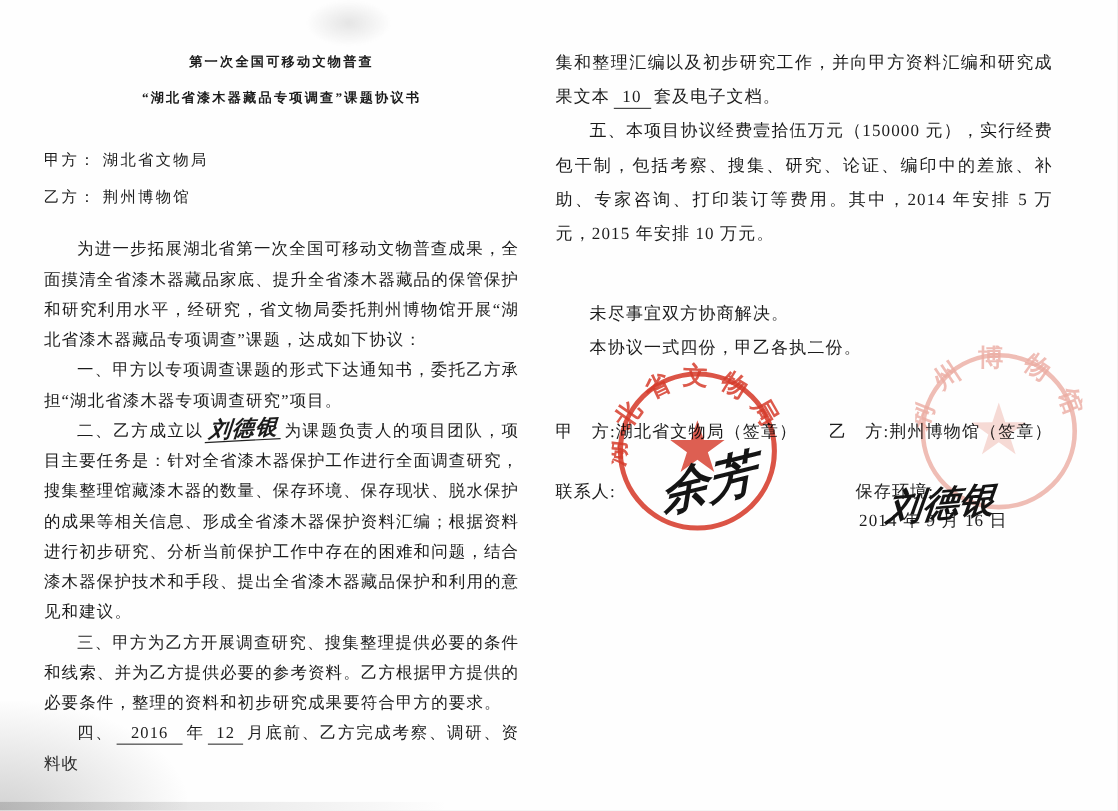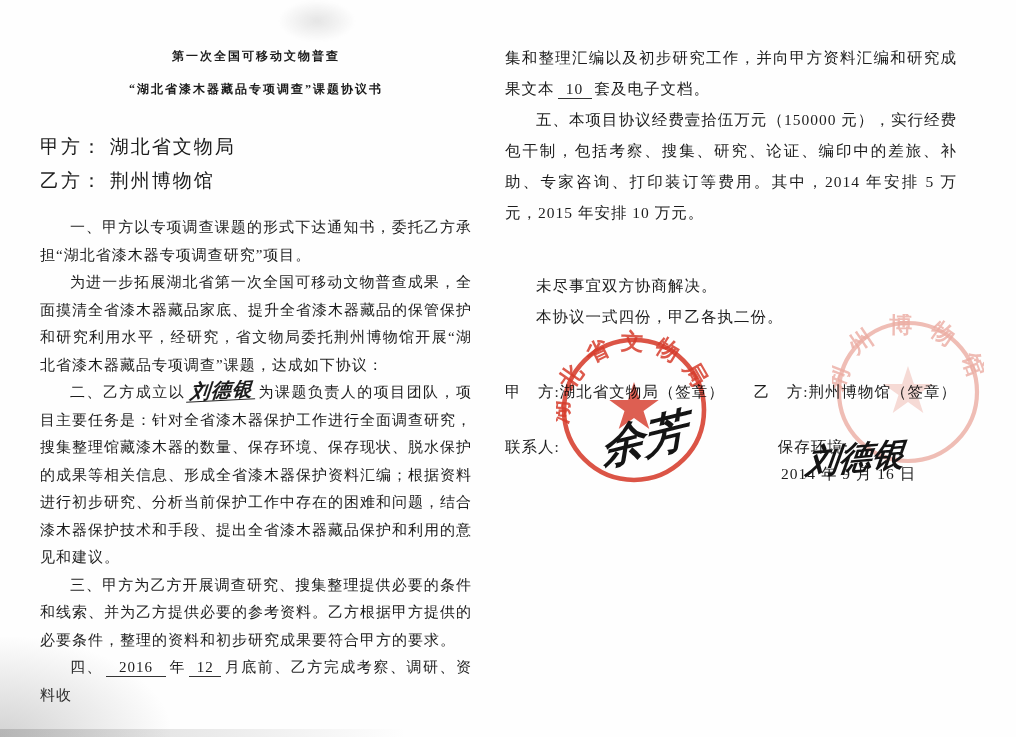--- a/index.html
+++ b/index.html
@@ -18,21 +18,21 @@
   .col-right{
     position:absolute;left:505px;top:42px;width:452px;
   }
   .title{
     text-align:center;font-weight:bold;font-size:12px;
     letter-spacing:2px;margin:0;
   }
   .title.t1{margin-top:10px;}
   .title.t2{margin-top:16px;}
   .party{
-    font-size:19px;letter-spacing:2px;margin:0;line-height:34px;
+    font-size:14px;letter-spacing:2px;margin:0;line-height:34px;
   }
   .party.first{margin-top:32px;}
   .body-text p{
     margin:0;font-size:15px;line-height:27.5px;
     letter-spacing:1px;text-align:justify;
   }
   .body-text{margin-top:16px;}
   .indent{text-indent:2em;}
   .col-right p{
     margin:0;font-size:15.5px;line-height:31px;
@@ -118,22 +118,22 @@
   <div class="smudge edge-shadow"></div>
 
   <div class="col-left">
     <p class="title t1">第一次全国可移动文物普查</p>
     <p class="title t2">“湖北省漆木器藏品专项调查”课题协议书</p>
 
     <p class="party first">甲方： 湖北省文物局</p>
     <p class="party">乙方： 荆州博物馆</p>
 
     <div class="body-text">
+      <p class="indent">为进一步拓展湖北省第一次全国可移动文物普查成果，全面摸清全省漆木器藏品家底、提升全省漆木器藏品的保管保护和研究利用水平，经研究，省文物局委托荆州博物馆开展“湖北省漆木器藏品专项调查”课题，达成如下协议：</p>
       <p class="indent">一、甲方以专项调查课题的形式下达通知书，委托乙方承担“湖北省漆木器专项调查研究”项目。</p>
-      <p class="indent">为进一步拓展湖北省第一次全国可移动文物普查成果，全面摸清全省漆木器藏品家底、提升全省漆木器藏品的保管保护和研究利用水平，经研究，省文物局委托荆州博物馆开展“湖北省漆木器藏品专项调查”课题，达成如下协议：</p>
       <p class="indent"><span>二、乙方成立以</span><span class="hand-inline">刘德银</span><span>为课题负责人的项目团队，项目主要任务是：针对全省漆木器保护工作进行全面调查研究，搜集整理馆藏漆木器的数量、保存环境、保存现状、脱水保护的成果等相关信息、形成全省漆木器保护资料汇编；根据资料进行初步研究、分析当前保护工作中存在的困难和问题，结合漆木器保护技术和手段、提出全省漆木器藏品保护和利用的意见和建议。</span></p>
       <p class="indent">三、甲方为乙方开展调查研究、搜集整理提供必要的条件和线索、并为乙方提供必要的参考资料。乙方根据甲方提供的必要条件，整理的资料和初步研究成果要符合甲方的要求。</p>
       <p class="indent"><span>四、</span><span class="blank w-year">2016</span><span>年</span><span class="blank w-month">12</span><span>月底前、乙方完成考察、调研、资料收</span></p>
     </div>
   </div>
 
   <div class="col-right">
     <p><span>集和整理汇编以及初步研究工作，并向甲方资料汇编和研究成果文本</span><span class="blank w-copies">10</span><span>套及电子文档。</span></p>
     <p class="indent">五、本项目协议经费壹拾伍万元（150000 元），实行经费包干制，包括考察、搜集、研究、论证、编印中的差旅、补助、专家咨询、打印装订等费用。其中，2014 年安排 5 万元，2015 年安排 10 万元。</p>
 

